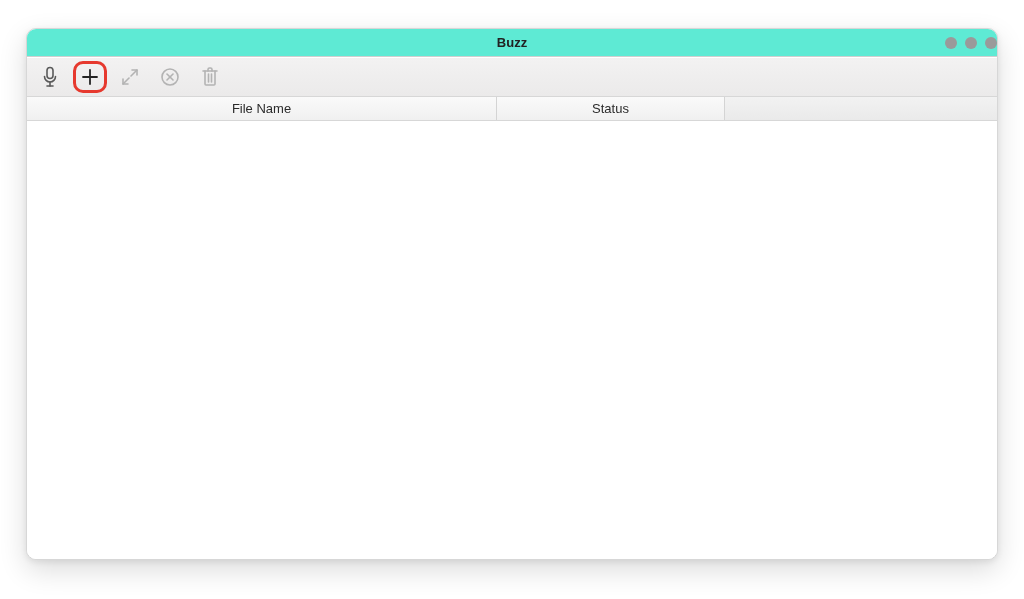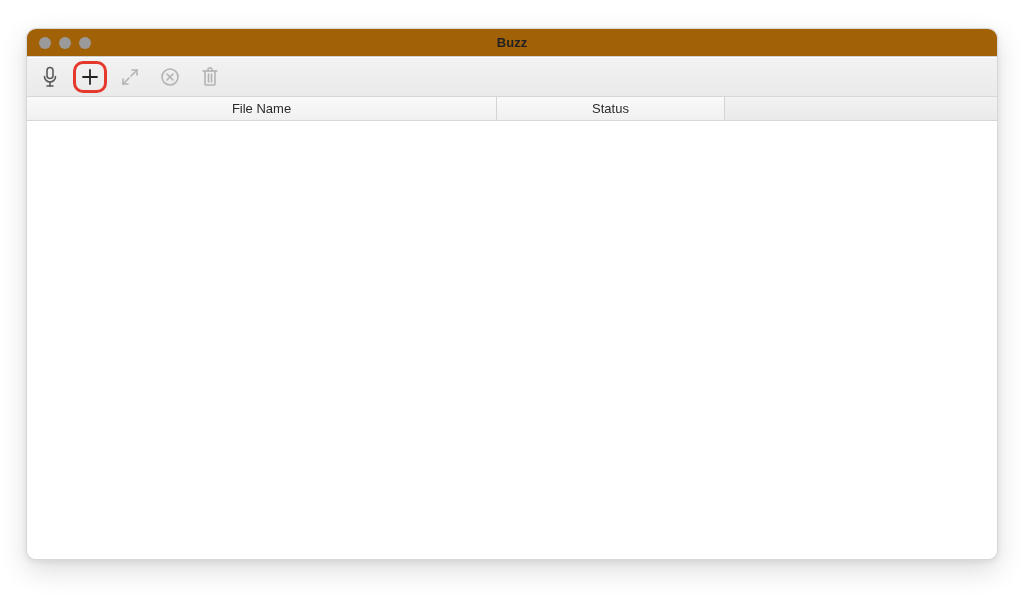--- a/index.html
+++ b/index.html
@@ -18,25 +18,26 @@
       border: 1px solid #d7d7d7;
       border-radius: 10px;
       background: #fff;
       box-shadow: 0 10px 28px rgba(0,0,0,0.14), 0 2px 6px rgba(0,0,0,0.08);
       overflow: hidden;
       display: flex;
       flex-direction: column;
     }
     .titlebar {
       height: 28px;
-      background: #a16207;
+      background: #5eead4;
       border-bottom: 1px solid #cfcfcf;
       display: flex;
       align-items: center;
       position: relative;
+      justify-content: flex-end;
     }
     .traffic-lights {
       display: flex;
       align-items: center;
       gap: 8px;
       padding-left: 12px;
       height: 100%;
     }
     .tl {
       width: 12px;

